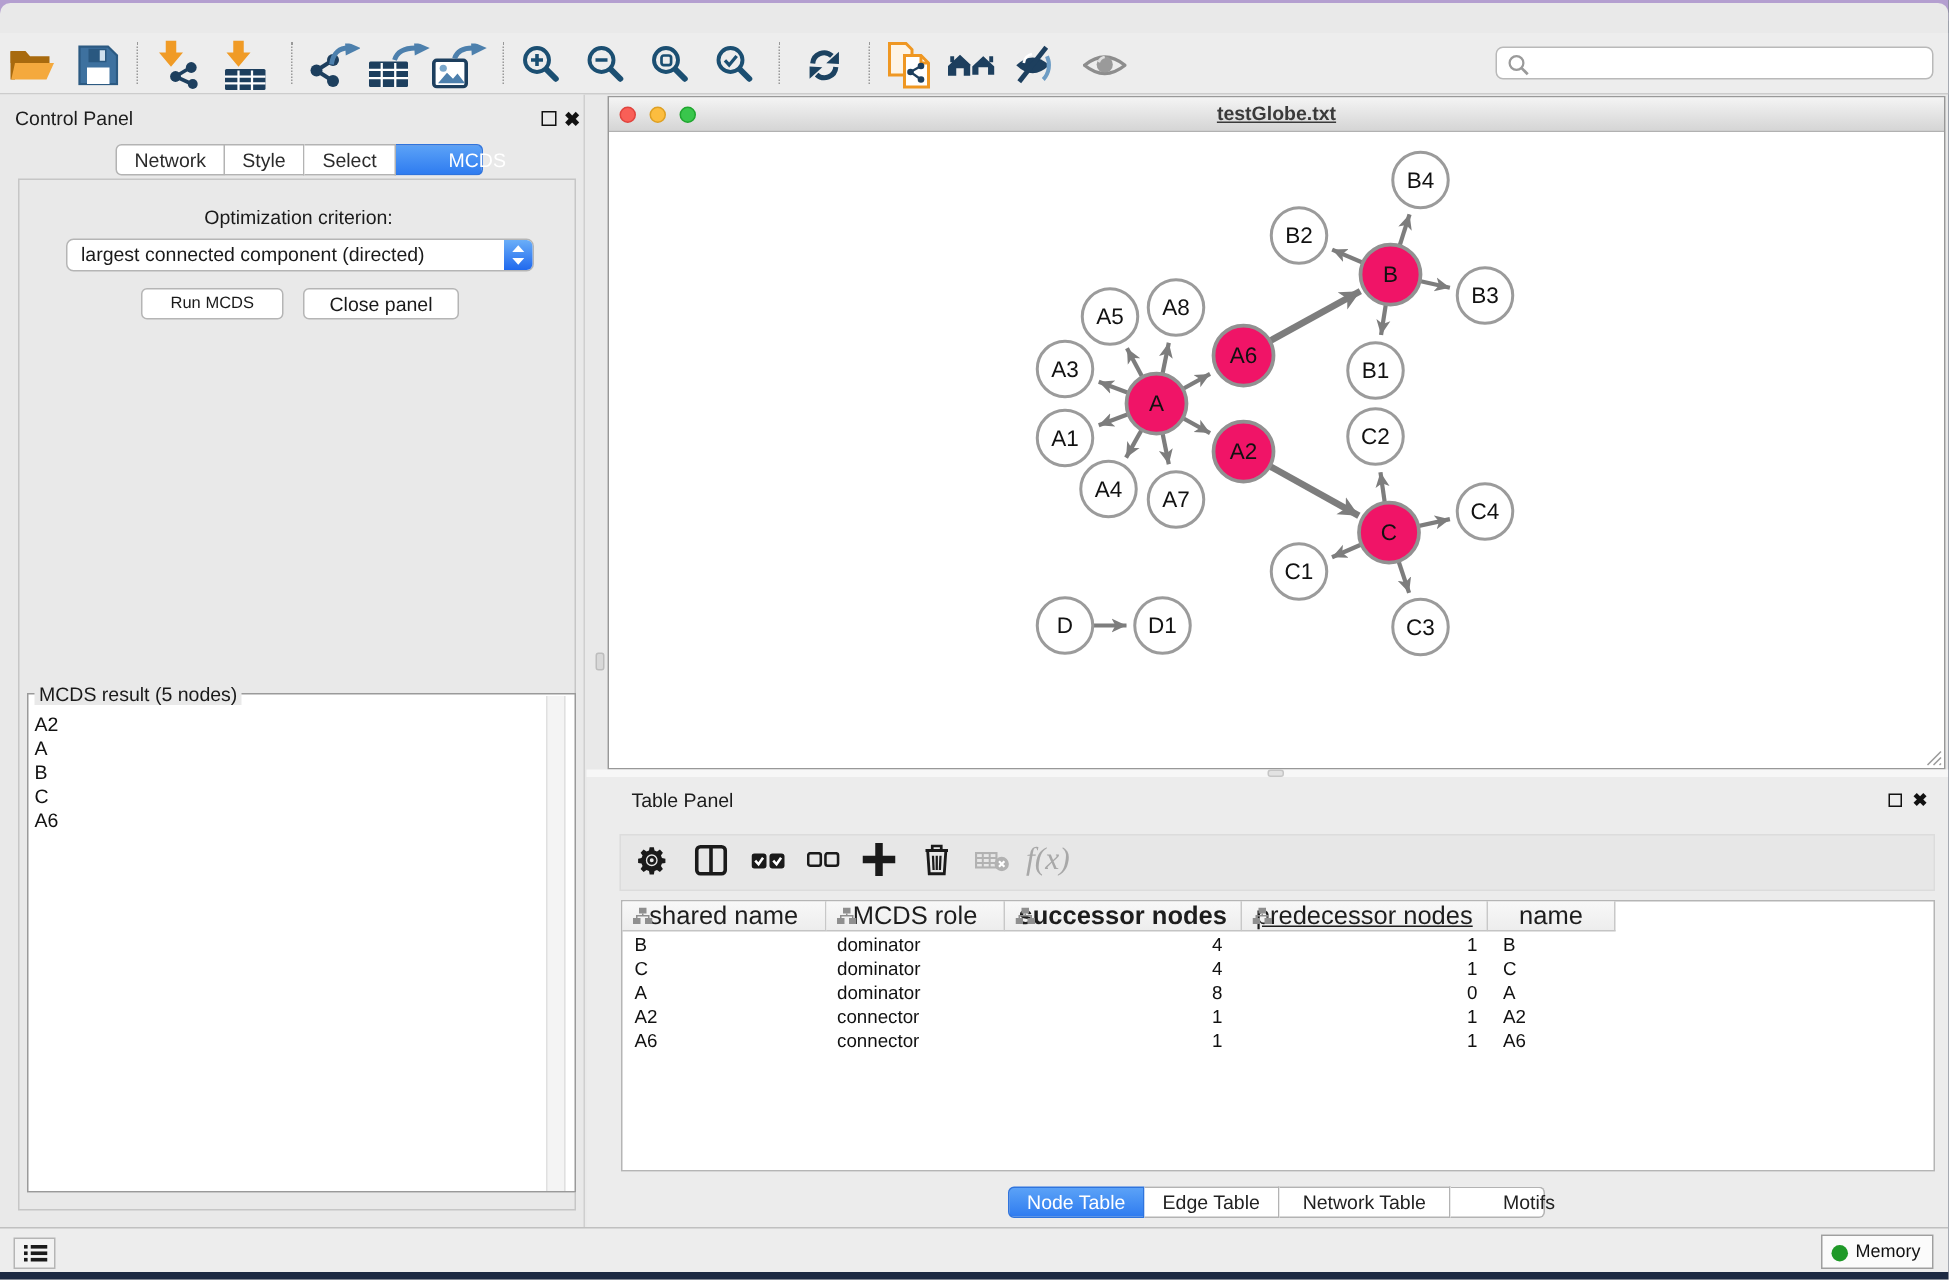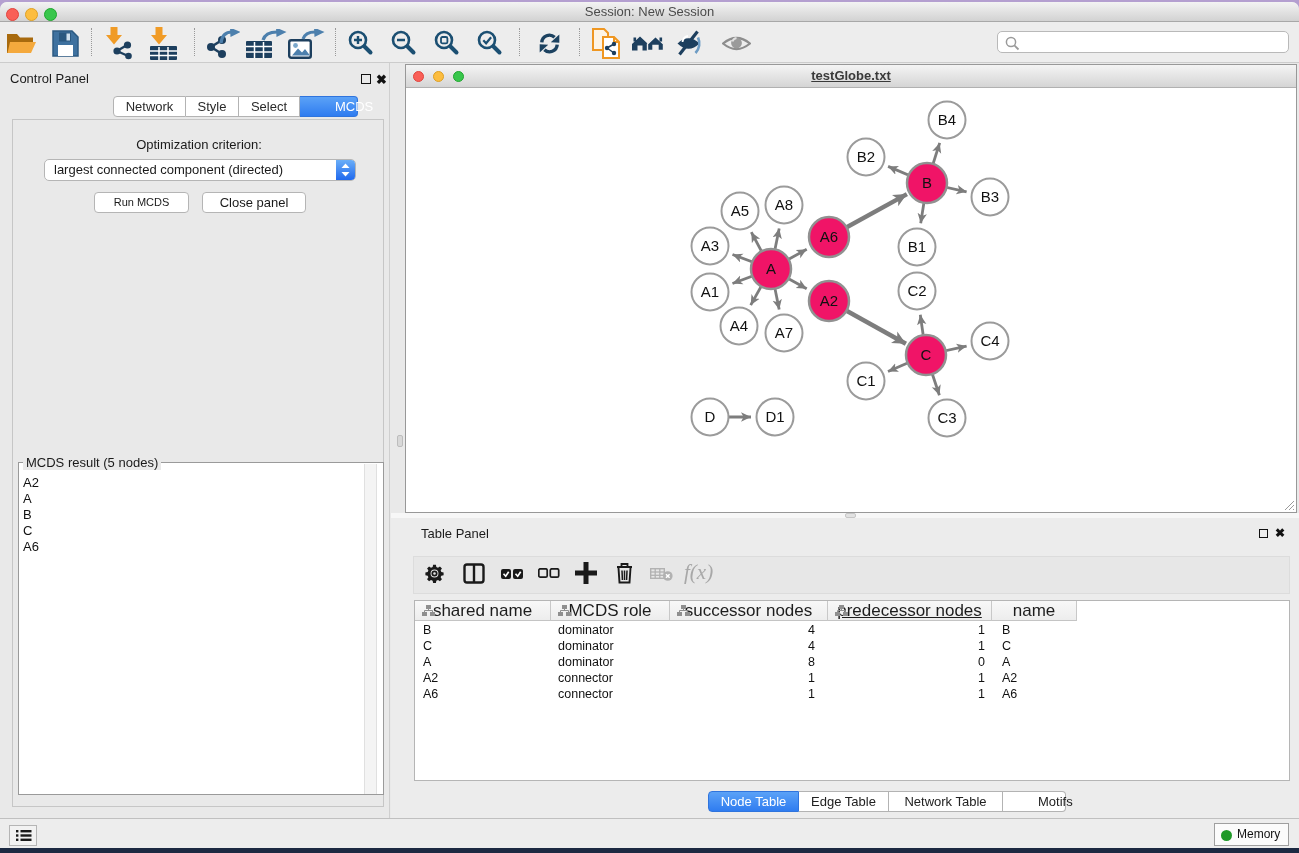--- a/index.html
+++ b/index.html
@@ -11,42 +11,36 @@
 #title{position:absolute;left:0;top:0;width:100%;text-align:center;font-size:13px;line-height:20px;color:#4b4b4b;}
 #toolbar{position:absolute;left:0;top:20px;width:1299px;height:41px;background:#ededed;border-bottom:1px solid #cccccc;}
 .tsep{position:absolute;top:6px;height:28px;width:0;border-left:1px dotted #999;}
 .ticon{position:absolute;top:0;}
 #search{position:absolute;left:997px;top:9px;width:292px;height:22px;background:#fff;border:1px solid #b9b9b9;border-radius:5px;}
 #cp{position:absolute;left:0;top:61px;width:390px;height:755px;background:#e9e9e9;border-right:1px solid #cfcfcf;}
 #cptitle{position:absolute;left:10px;top:8px;font-size:13px;color:#1c1c1c;}
 #cppanel{position:absolute;left:12px;top:56px;width:372px;height:688px;border:1px solid #c6c6c6;}
 .seg{position:absolute;display:flex;font-size:13px;color:#2a2a2a;}
 .seg .s{background:#fff;border:1px solid #b3b3b3;border-left:none;text-align:center;line-height:19px;height:21px;}
-.seg .s.first{border-left:1px solid #b3b3b3;border-radius:4px 0 0 4px;margin-left:36px;}
+.seg .s.first{border-left:1px solid #b3b3b3;border-radius:4px 0 0 4px;}
 .seg .s.last{border-radius:0 4px 4px 0;padding-left:35px;}
 .seg .s.on{background:linear-gradient(#5ba2f7,#2f7cf0);color:#fff;border-color:#2f74dd;}
 #netwin{position:absolute;left:405px;top:62px;width:892px;height:449px;background:#fff;border:1px solid #989898;}
 #nwtitle{position:absolute;left:0;top:0;width:890px;height:23px;background:linear-gradient(#f4f4f4,#d5d5d5);border-bottom:1px solid #b1b1b1;}
 #tp{position:absolute;left:391px;top:516px;width:908px;height:300px;background:#ececec;}
 .hcell{position:absolute;top:0;height:20px;background:linear-gradient(#f8f8f8,#ededed);border-right:1px solid #c8c8c8;border-bottom:1px solid #c4c4c4;text-align:center;font-size:17px;line-height:19px;color:#1d1d1d;}
 .hico{position:absolute;left:7px;top:4px;}
 .trow{position:absolute;left:0;width:876px;height:16px;font-size:12.5px;line-height:16px;color:#111;}
 .trow span{position:absolute;}
 #statusbar{position:absolute;left:0;top:816px;width:1299px;height:30px;background:#ededed;border-top:1px solid #c0c0c0;}
 .sqbtn{position:absolute;width:10px;height:10px;border:1.5px solid #111;}
 .xbtn{position:absolute;font-size:13px;font-weight:bold;color:#111;line-height:11px;}
 </style></head><body>
 <div id="purp"></div>
 <div id="app">
-<div id="titlebar">
-  <div class="tl" style="left:6px;background:#f95f57;border:0.5px solid #e0443e;"></div>
-  <div class="tl" style="left:25px;background:#fcbd3f;border:0.5px solid #dea023;"></div>
-  <div class="tl" style="left:44px;background:#39c64c;border:0.5px solid #1fa62f;"></div>
-  <div id="title">Session: New Session</div>
-</div>
 <div id="toolbar">
 <svg class="ticon" style="left:6px;top:9px" width="31" height="26">
  <path d="M1,3 h10 l3,3.5 H27 V11 H1 Z" fill="#a86a0e"></path>
  <path d="M1,3 v19 h3 l-0,-11 Z" fill="#a86a0e"></path>
  <path d="M4,11 H30 L25,22 H1.5 Z" fill="#f4a93d"></path>
 </svg>
 <svg class="ticon" style="left:52px;top:8px" width="27" height="27">
  <path d="M1,1 H20 L26,7 V26 H1 Z" fill="#3e719f" stroke="#2c5a82" stroke-width="1.5"></path>
  <rect x="7" y="2.5" width="12" height="9" fill="#2a5880"></rect>
  <rect x="14.5" y="3.5" width="3.5" height="7" fill="#cfe0ee"></rect>
@@ -354,21 +348,21 @@
             <rect x="0" y="7" width="5" height="4" fill="#8f8f8f"></rect>
             <rect x="8" y="7" width="5" height="4" fill="#8f8f8f"></rect>
             <path d="M6.5,4 v2 M2.5,7 v-1.5 h8 v1.5" stroke="#8f8f8f" stroke-width="1" fill="none"></path>
           </svg></div>
   <div class="hcell" style="left:136px;width:119px;">MCDS role<svg class="hico" width="13" height="12">
             <rect x="4" y="0" width="5" height="4" fill="#8f8f8f"></rect>
             <rect x="0" y="7" width="5" height="4" fill="#8f8f8f"></rect>
             <rect x="8" y="7" width="5" height="4" fill="#8f8f8f"></rect>
             <path d="M6.5,4 v2 M2.5,7 v-1.5 h8 v1.5" stroke="#8f8f8f" stroke-width="1" fill="none"></path>
           </svg></div>
-  <div class="hcell" style="left:255px;width:158px;">successor nodes<svg class="hico" width="13" height="12">
+  <div class="hcell" style="left:255px;width:158px;font-weight:bold;">successor nodes<svg class="hico" width="13" height="12">
             <rect x="4" y="0" width="5" height="4" fill="#8f8f8f"></rect>
             <rect x="0" y="7" width="5" height="4" fill="#8f8f8f"></rect>
             <rect x="8" y="7" width="5" height="4" fill="#8f8f8f"></rect>
             <path d="M6.5,4 v2 M2.5,7 v-1.5 h8 v1.5" stroke="#8f8f8f" stroke-width="1" fill="none"></path>
           </svg></div>
   <div class="hcell" style="left:413px;width:164px;text-decoration:underline;">predecessor nodes<svg class="hico" width="13" height="12">
             <rect x="4" y="0" width="5" height="4" fill="#8f8f8f"></rect>
             <rect x="0" y="7" width="5" height="4" fill="#8f8f8f"></rect>
             <rect x="8" y="7" width="5" height="4" fill="#8f8f8f"></rect>
             <path d="M6.5,4 v2 M2.5,7 v-1.5 h8 v1.5" stroke="#8f8f8f" stroke-width="1" fill="none"></path>

